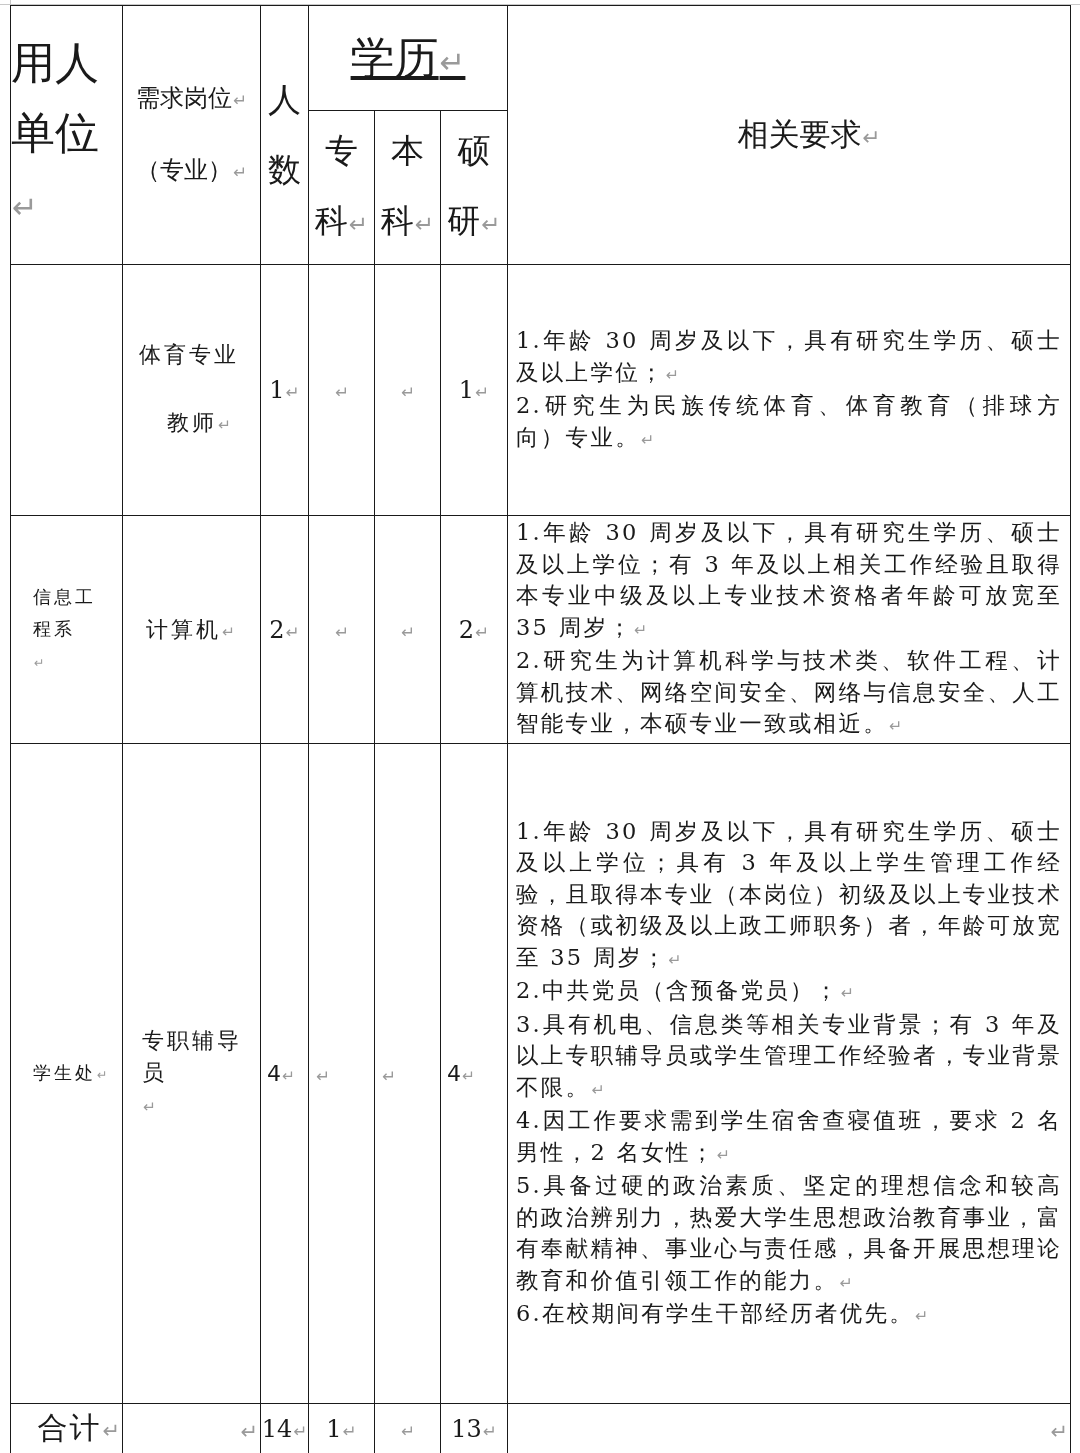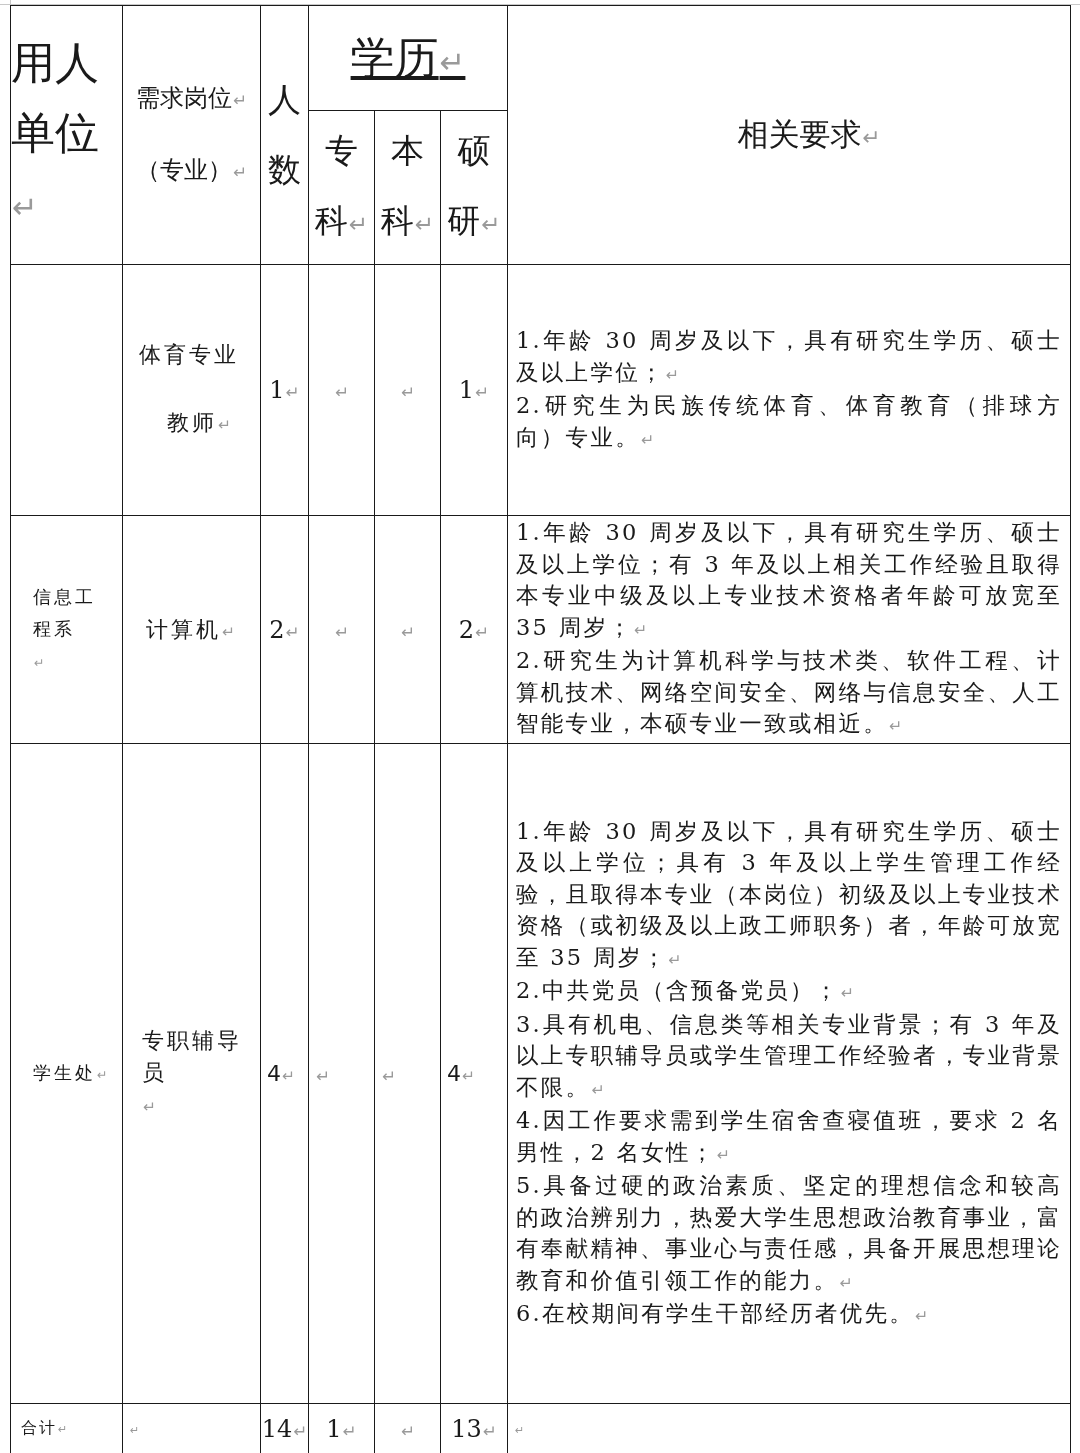--- a/index.html
+++ b/index.html
@@ -14,21 +14,21 @@
   .hdr-post { font-size: 24px; line-height: 70px; text-align: center; }
   .hdr-count { font-size: 33px; line-height: 70px; text-align: center; }
   .hdr-edu { font-size: 44px; text-align: center; text-decoration: underline; }
   .hdr-sub { font-size: 33px; line-height: 70px; text-align: center; }
   .hdr-req { font-size: 31px; text-align: center; padding-left: 40px; }
   .cell-unit { font-size: 18px; line-height: 32px; padding-left: 22px; letter-spacing: 3px; }
   .cell-post { font-size: 22px; letter-spacing: 3px; margin-top: 48px; }
   .cell-num { font-size: 24px; text-align: center; }
   .cell-req { font-size: 22.5px; line-height: 31.5px; padding: 0 8px 0 8px; letter-spacing: 2.3px; text-align: justify; }
   .cell-req p { margin: 0; }
-  .sum { font-size: 16px; padding-left: 10px; letter-spacing: 2px; }
+  .sum { font-size: 30px; padding-left: 10px; letter-spacing: 2px; text-align: right; }
 </style>
 </head>
 <body>
 
 <div class="topline"></div>
 <div class="corner"></div>
 
 <table>
   <colgroup>
     <col style="width:112px">

